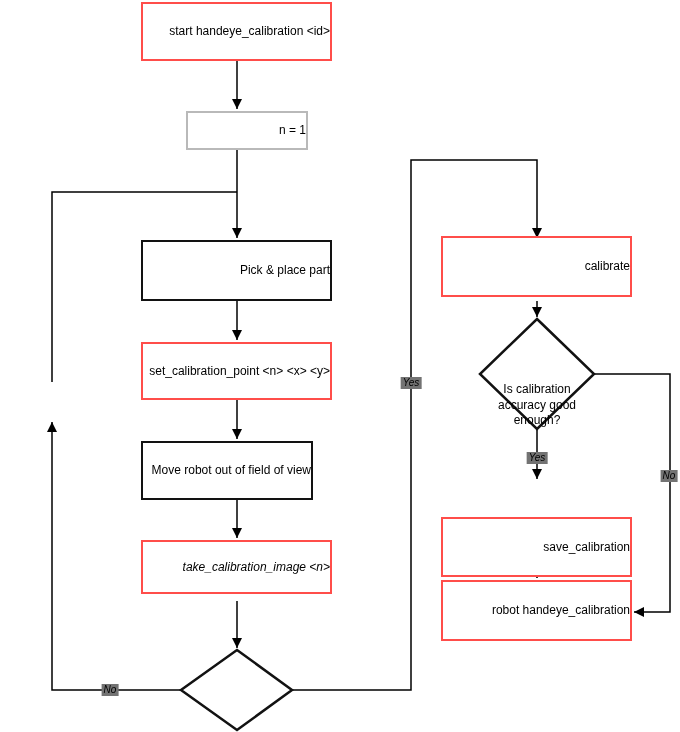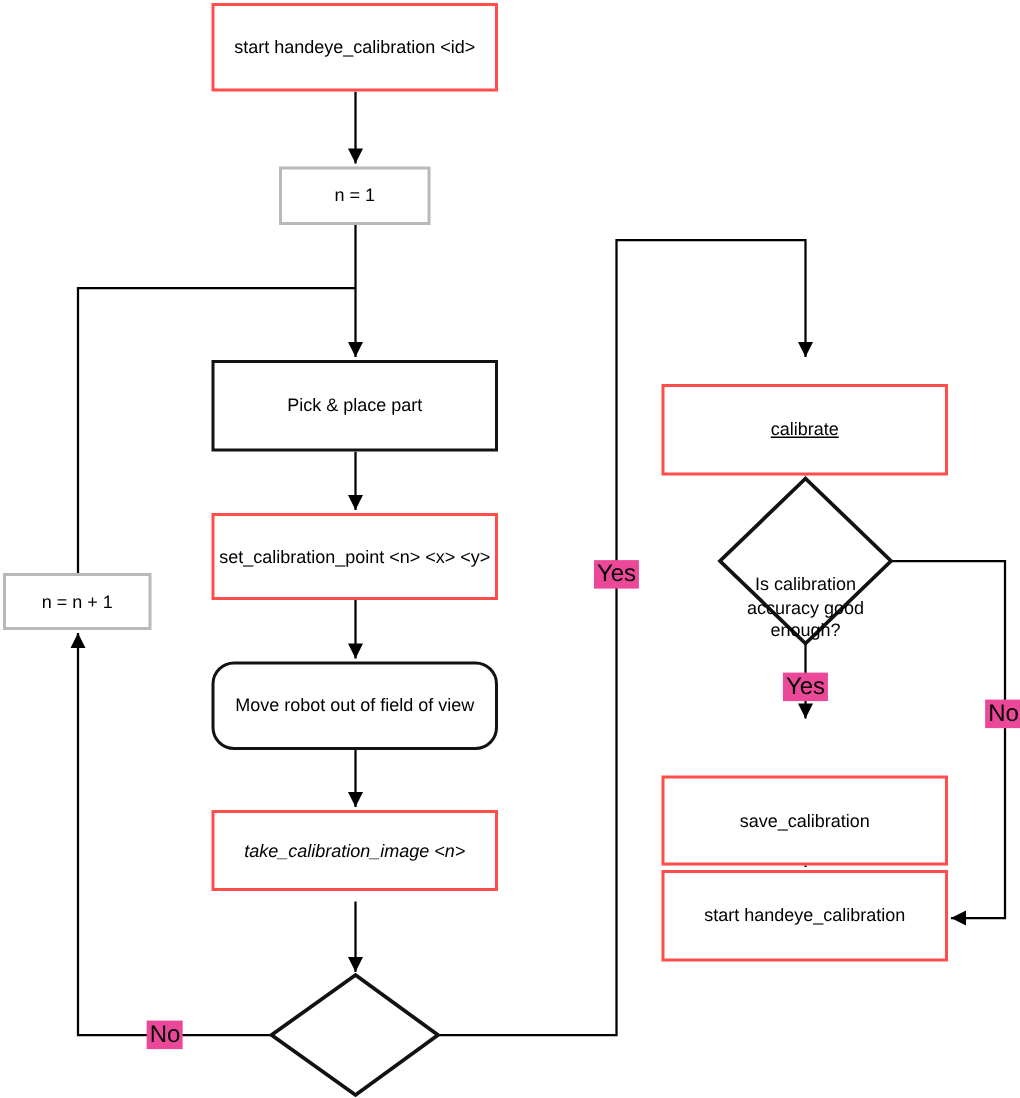--- a/index.html
+++ b/index.html
@@ -35,21 +35,21 @@
   }
   .arrowhead {
     fill: var(--c-line, #000000);
   }
   .node {
     position: absolute;
     box-sizing: border-box;
     background: #ffffff;
     display: flex;
     align-items: center;
-    justify-content: center;
+    justify-content: flex-end;
     text-align: center;
     font-size: 12px;
     color: #000000;
     line-height: 1.25;
     white-space: nowrap;
   }
   .node.red   { border: 2px solid var(--c-red, #ff4d4d); }
   .node.black { border: 2px solid var(--c-black, #111111); }
   .node.gray  { border: 2px solid var(--c-gray, #b9b9b9); }
   .diamond-label {
@@ -59,25 +59,26 @@
     justify-content: center;
     text-align: center;
     font-size: 12px;
     color: #000000;
     line-height: 1.3;
     white-space: normal;
   }
   .edge-label {
     position: absolute;
     transform: translate(-50%, -50%);
-    background: #ec4899;
-    font-size: 16px;
+    background: #737373;
+    font-size: 10px;
     color: #000000;
     padding: 0 2px;
     line-height: 1.2;
+    font-style: italic;
   }
 </style>
 </head>
 <body>
 
 <div class="canvas">
 
   <svg class="wires" viewBox="0 0 680 732" xmlns="http://www.w3.org/2000/svg">
     <defs>
       <marker id="arrow" markerUnits="userSpaceOnUse" markerWidth="14" markerHeight="14" refX="12" refY="7" orient="auto">
@@ -112,54 +113,51 @@
     <path class="edge" d="M594 374 H 670 V 612 H 634" marker-end="url(#arrow)"></path>
 
     <polygon class="diamond" points="237,650 292,690 237,730 181,690"></polygon>
     <polygon class="diamond" points="537,319 594,374 537,429 480,374"></polygon>
   </svg>
 
   <div class="node red" style="left:141px; top:2px; width:191px; height:59px;">
     <span>start handeye_calibration &lt;id&gt;</span>
   </div>
 
-  <div class="node gray" style="left:186px; top:111px; width:101px; height:39px;">
+  <div class="node gray" style="left:186px; top:111px; width:122px; height:39px;">
     <span>n = 1</span>
   </div>
 
   <div class="node black" style="left:141px; top:240px; width:191px; height:61px;">
     <span>Pick &amp; place part</span>
   </div>
 
   <div class="node red" style="left:141px; top:342px; width:191px; height:58px;">
     <span>set_calibration_point &lt;n&gt; &lt;x&gt; &lt;y&gt;</span>
   </div>
 
-  <div class="node black" style="left:141px; top:441px; width:191px; height:59px;border-radius:15px;">
+  <div class="node black" style="left:141px; top:441px; width:172px; height:59px;">
     <span>Move robot out of field of view</span>
   </div>
 
   <div class="node red" style="left:141px; top:540px; width:191px; height:54px;font-style:italic;">
     <span>take_calibration_image &lt;n&gt;</span>
   </div>
 
-  <div class="node gray" style="left:2px; top:382px; width:99px; height:38px;">
-    <span>n = n + 1</span>
-  </div>
 
-  <div class="node red" style="left:441px; top:256px; width:191px; height:61px;text-decoration:underline;">
+  <div class="node red" style="left:441px; top:236px; width:191px; height:61px;">
     <span>calibrate</span>
   </div>
 
   <div class="node red" style="left:441px; top:481px; width:191px; height:60px;margin-top:36px;">
     <span>save_calibration</span>
   </div>
 
   <div class="node red" style="left:441px; top:580px; width:191px; height:61px;">
-    <span>start handeye_calibration</span>
+    <span>robot handeye_calibration</span>
   </div>
 
 
   <div class="diamond-label" style="left:484px; top:319px; width:106px; height:110px; padding:0 6px; box-sizing:border-box;">
     <span>Is calibration accuracy good enough?</span>
   </div>
 
   <div class="edge-label" style="left:110px; top:690px;">No</div>
 
   <div class="edge-label" style="left:411px; top:383px;">Yes</div>

